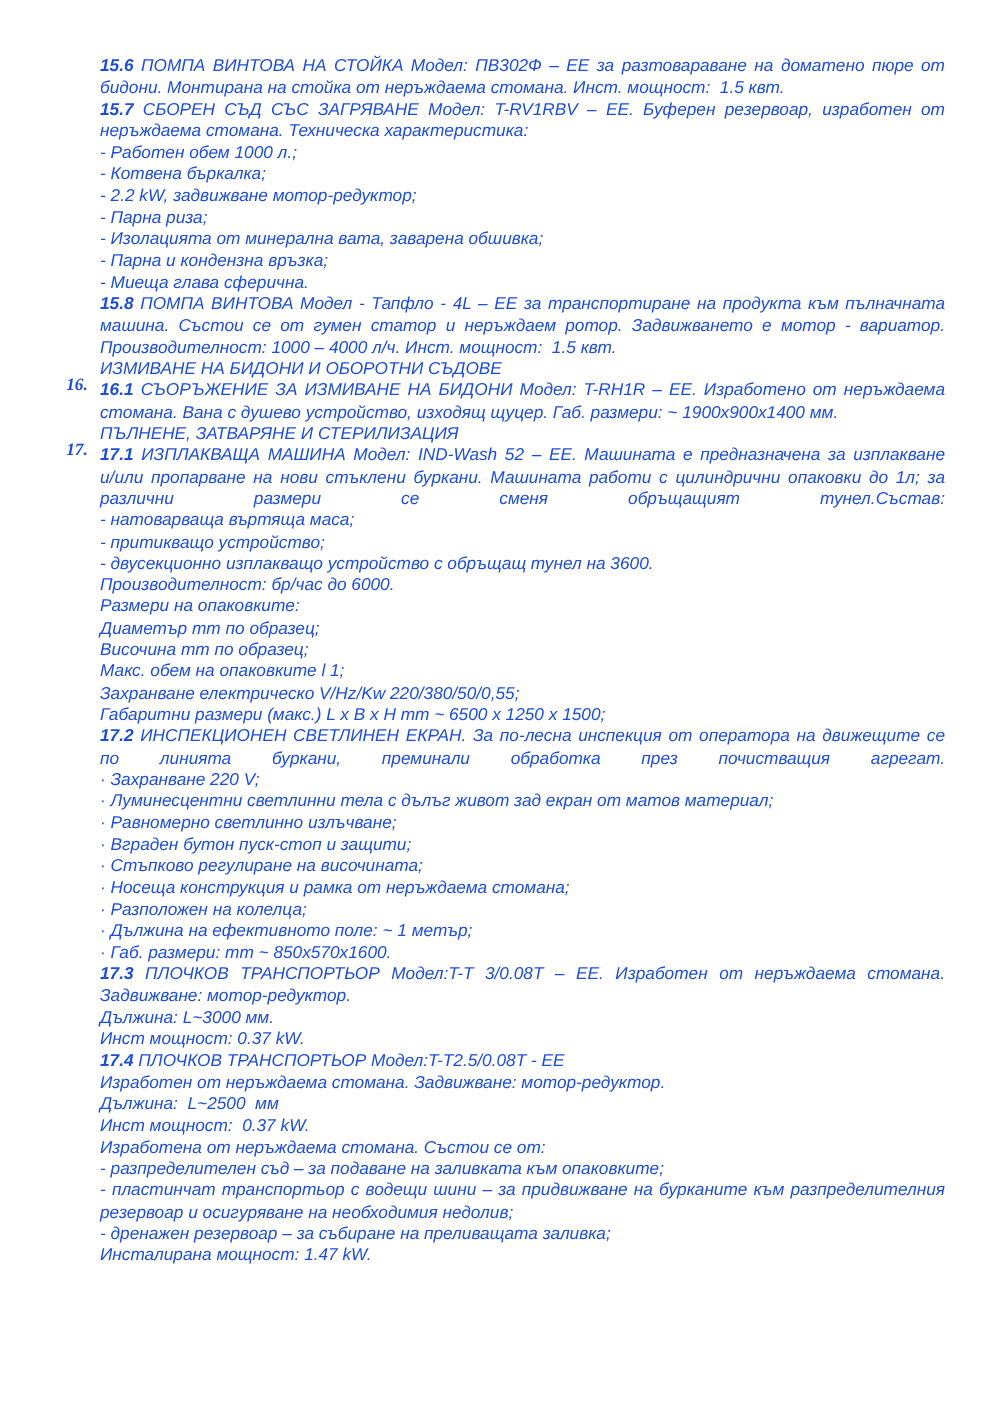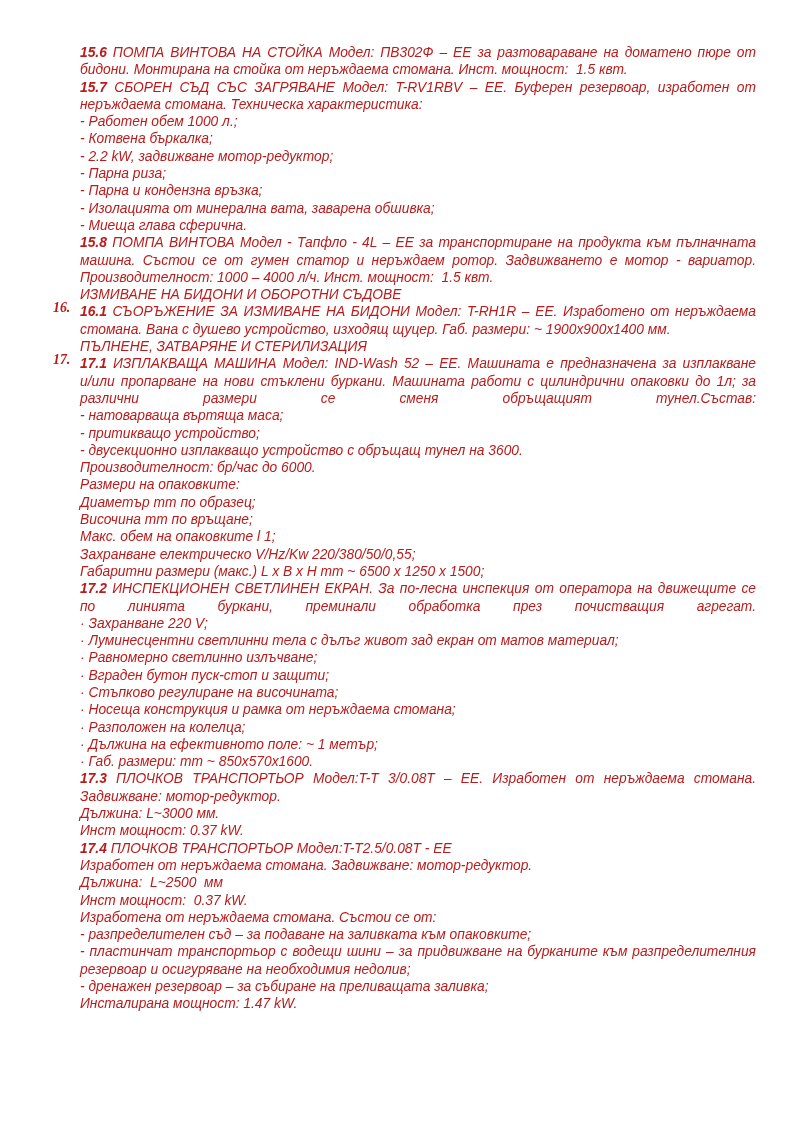--- a/index.html
+++ b/index.html
@@ -39,49 +39,49 @@
     top:13px;
     font-family:"Liberation Serif","DejaVu Serif",serif;
     font-weight:bold;
     font-style:italic;
   }
 </style>
 </head>
 <body>
 
 <div class="page" style="background: rgb(255, 255, 255);">
-  <div class="content" style="color: #b91c1c;">
+  <div class="content" style="color: #1d4ed8;">
       <div class="line stretch"><span class="num">15.6</span><span> ПОМПА ВИНТОВА НА СТОЙКА  Модел:  ПВ302Ф – ЕЕ за разтовараване на доматено пюре от</span></div>
       <div class="line"><span>бидони. Монтирана на стойка от неръждаема стомана. Инст. мощност:  1.5 квт.</span></div>
       <div class="line stretch"><span class="num">15.7</span><span> СБОРЕН СЪД СЪС ЗАГРЯВАНЕ Модел: T-RV1RBV – ЕЕ. Буферен резервоар, изработен от</span></div>
       <div class="line"><span>неръждаема стомана. Техническа характеристика:</span></div>
       <div class="line"><span>- Работен обем 1000 л.;</span></div>
       <div class="line"><span>- Котвена бъркалка;</span></div>
       <div class="line"><span>- 2.2 kW, задвижване мотор-редуктор;</span></div>
       <div class="line"><span>- Парна риза;</span></div>
+      <div class="line"><span>- Изолацията от минерална вата, заварена обшивка;</span></div>
       <div class="line"><span>- Парна и кондензна връзка;</span></div>
-      <div class="line"><span>- Изолацията от минерална вата, заварена обшивка;</span></div>
       <div class="line"><span>- Миеща глава сферична.</span></div>
       <div class="line stretch"><span class="num">15.8</span><span> ПОМПА ВИНТОВА Модел - Тапфло - 4L – ЕЕ за транспортиране на продукта към пълначната</span></div>
       <div class="line stretch"><span>машина. Състои се от гумен статор и неръждаем ротор. Задвижването е мотор -  вариатор.</span></div>
       <div class="line"><span>Производителност: 1000 – 4000 л/ч. Инст. мощност:  1.5 квт.</span></div>
       <div class="line"><span class="marker">16.</span><span>ИЗМИВАНЕ НА БИДОНИ И ОБОРОТНИ СЪДОВЕ</span></div>
       <div class="line stretch"><span class="num">16.1</span><span> СЪОРЪЖЕНИЕ ЗА ИЗМИВАНЕ НА БИДОНИ Модел: T-RH1R – ЕЕ. Изработено от неръждаема</span></div>
       <div class="line"><span>стомана. Вана с душево устройство, изходящ щуцер. Габ. размери: ~ 1900х900х1400 мм.</span></div>
       <div class="line"><span class="marker">17.</span><span>ПЪЛНЕНЕ, ЗАТВАРЯНЕ И СТЕРИЛИЗАЦИЯ</span></div>
       <div class="line stretch"><span class="num">17.1</span><span> ИЗПЛАКВАЩА МАШИНА Модел: IND-Wash 52 – ЕЕ. Машината е предназначена за изплакване</span></div>
       <div class="line stretch"><span>и/или пропарване на нови стъклени буркани. Машината работи с цилиндрични опаковки до 1л; за</span></div>
       <div class="line stretch"><span>различни размери се сменя обръщащият тунел.Състав:</span></div>
       <div class="line"><span>- натоварваща въртяща маса;</span></div>
       <div class="line"><span>- притикващо устройство;</span></div>
       <div class="line"><span>- двусекционно изплакващо устройство с обръщащ тунел на 3600.</span></div>
       <div class="line"><span>Производителност: бр/час до 6000.</span></div>
       <div class="line"><span>Размери на опаковките:</span></div>
       <div class="line"><span>Диаметър mm по образец;</span></div>
-      <div class="line"><span>Височина mm по връщане;</span></div>
+      <div class="line"><span>Височина mm по образец;</span></div>
       <div class="line"><span>Макс. обем на опаковките l 1;</span></div>
       <div class="line"><span>Захранване електрическо V/Hz/Kw 220/380/50/0,55;</span></div>
       <div class="line"><span>Габаритни размери (макс.) L х В х Н mm ~ 6500 х 1250 х 1500;</span></div>
       <div class="line stretch"><span class="num">17.2</span><span> ИНСПЕКЦИОНЕН СВЕТЛИНЕН ЕКРАН. За по-лесна инспекция от оператора на движещите се</span></div>
       <div class="line stretch"><span>по линията буркани, преминали обработка през почистващия агрегат.</span></div>
       <div class="line"><span>· Захранване 220 V;</span></div>
       <div class="line"><span>· Луминесцентни светлинни тела с дълъг живот зад екран от матов материал;</span></div>
       <div class="line"><span>· Равномерно светлинно излъчване;</span></div>
       <div class="line"><span>· Вграден бутон пуск-стоп и защити;</span></div>
       <div class="line"><span>· Стъпково регулиране на височината;</span></div>

